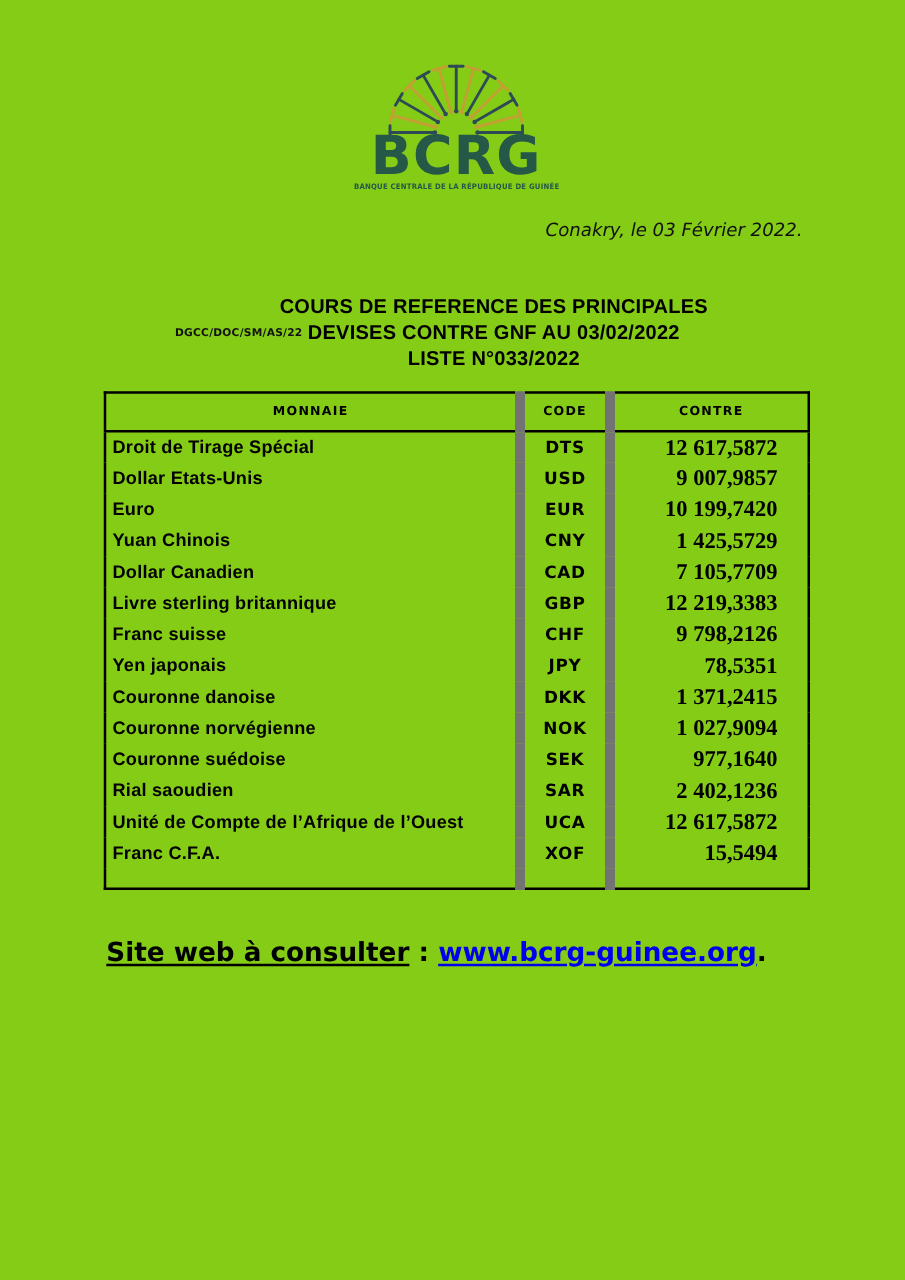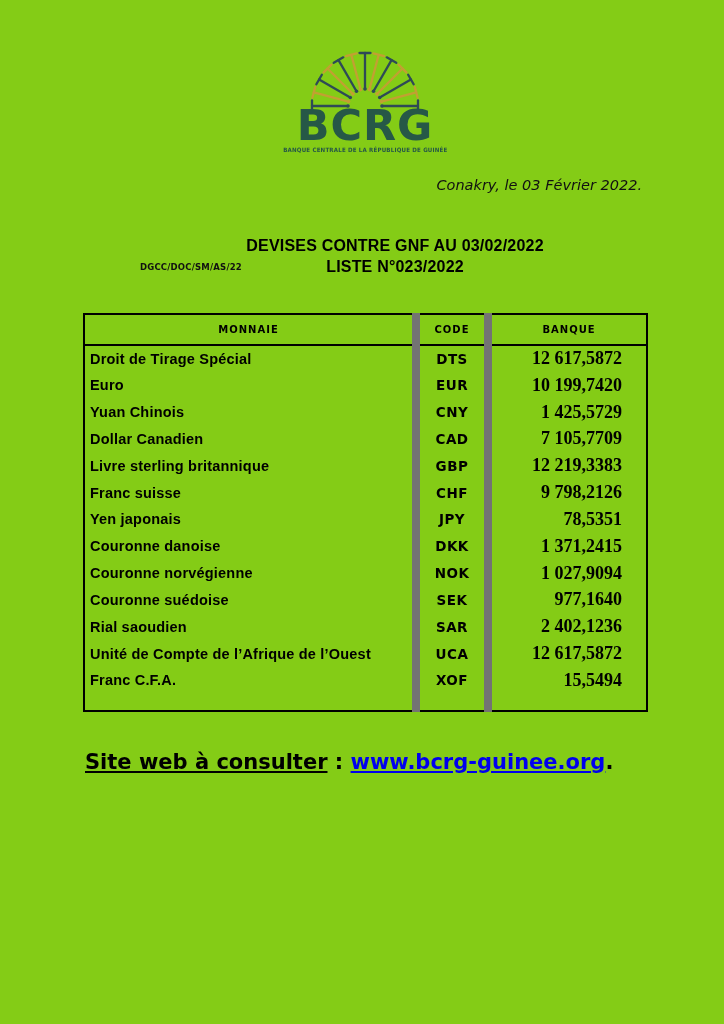--- a/index.html
+++ b/index.html
@@ -218,42 +218,48 @@
       </svg>
     <div class="logo-acronym">BCRG</div>
     <div class="logo-subtitle">BANQUE CENTRALE DE LA RÉPUBLIQUE DE GUINÉE</div>
   </div>
 
   <div class="dateline">Conakry, le 03 Février 2022.</div>
 
   <div class="ref-code">DGCC/DOC/SM/AS/22</div>
 
   <div class="doc-title">
+    <div>COURS DE REFERENCE DES PRINCIPALES</div>
     <div>DEVISES CONTRE GNF AU 03/02/2022</div>
-    <div>LISTE N°023/2022</div>
+    <div>LISTE N°033/2022</div>
   </div>
 
   <table class="rates">
     <colgroup>
         <col class="c1">
         <col class="c2">
         <col class="c3">
       </colgroup>
     <thead>
       <tr>
         <th>MONNAIE</th>
         <th class="b-left">CODE</th>
-        <th class="b-left">BANQUE</th>
+        <th class="b-left">CONTRE</th>
       </tr>
     </thead>
     <tbody id="rates-body">
         <tr>
           <td class="cell-monnaie">Droit de Tirage Spécial</td>
           <td class="cell-code b-left">DTS</td>
           <td class="cell-cours b-left">12 617,5872</td>
+        </tr>
+        <tr>
+          <td class="cell-monnaie">Dollar Etats-Unis</td>
+          <td class="cell-code b-left">USD</td>
+          <td class="cell-cours b-left">9 007,9857</td>
         </tr>
         <tr>
           <td class="cell-monnaie">Euro</td>
           <td class="cell-code b-left">EUR</td>
           <td class="cell-cours b-left">10 199,7420</td>
         </tr>
         <tr>
           <td class="cell-monnaie">Yuan Chinois</td>
           <td class="cell-code b-left">CNY</td>
           <td class="cell-cours b-left">1 425,5729</td>

